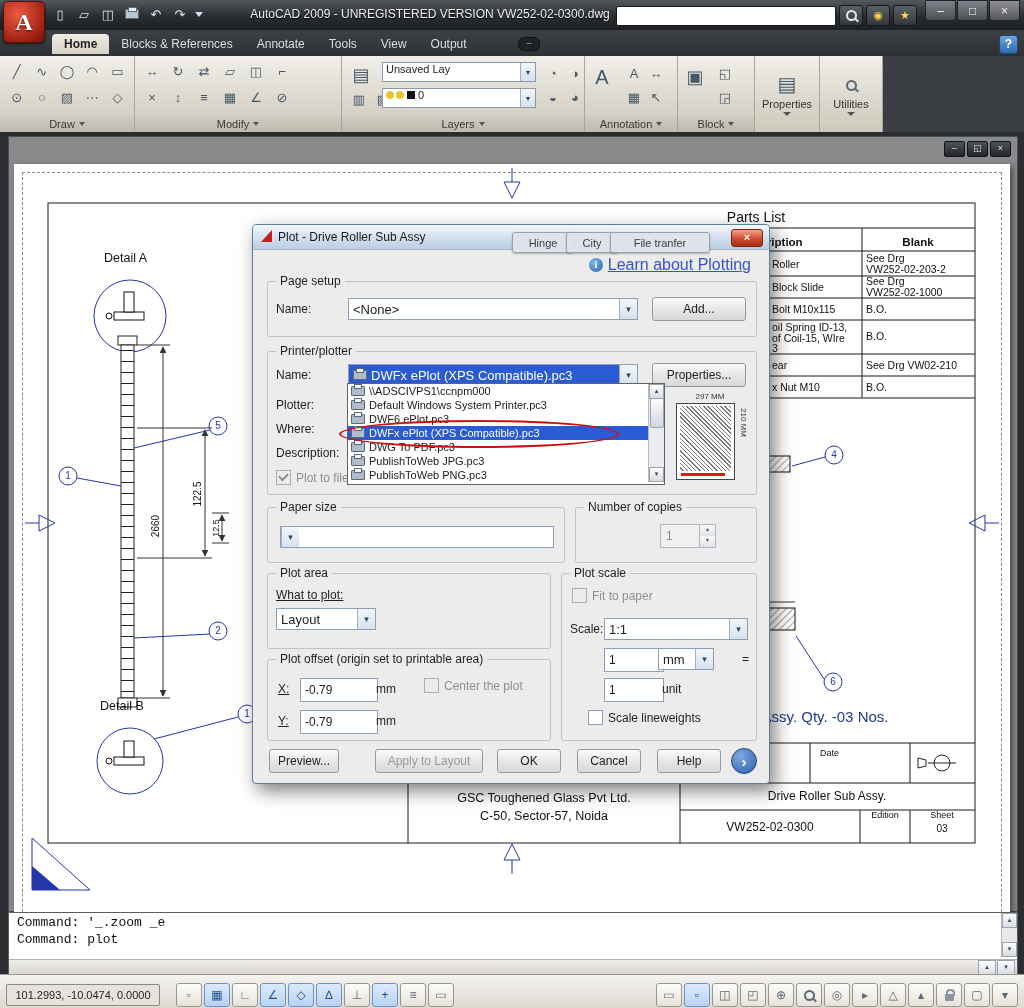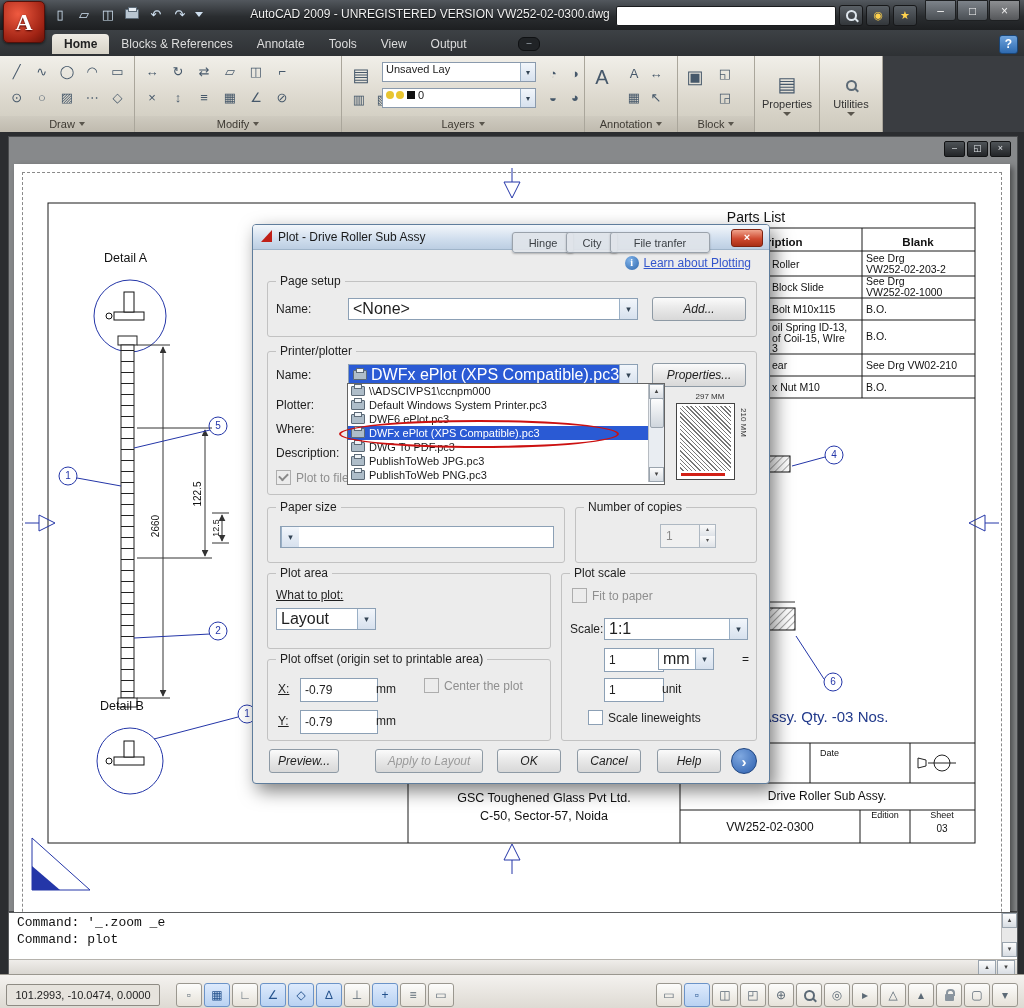--- a/index.html
+++ b/index.html
@@ -79,34 +79,34 @@
   .dtitle{position:absolute;left:0;top:0;width:100%;height:24px;border-radius:3px 3px 0 0;
     background:linear-gradient(#f3f7fb,#cfdded 60%,#bccee2);border-bottom:1px solid #9fb4c9;display:flex;align-items:center;}
   .dticon{width:0;height:0;border-left:11px solid transparent;border-bottom:12px solid #c02018;margin:0 6px 2px 8px;}
   .dtext{font-size:12px;color:#1a1a1a;}
   .dclose{position:absolute;right:6px;top:4px;width:30px;height:16px;border-radius:3px;
     background:linear-gradient(#f0a38c,#cf4a30 55%,#a92f17);border:1px solid #7e2210;color:#fff;font-size:11px;
     font-weight:bold;text-align:center;line-height:15px;}
   .learn{position:absolute;right:18px;top:31px;display:flex;gap:5px;align-items:center;}
   .infoi{width:14px;height:14px;border-radius:50%;background:radial-gradient(circle at 35% 30%,#7fb2e8,#2d66ad);
     color:#fff;font-size:10px;font-weight:bold;font-family:"Liberation Serif",serif;text-align:center;line-height:14px;}
-  .link{color:#3355cc;text-decoration:underline;font-size:12px;}
+  .link{color:#3355cc;text-decoration:underline;font-size:16px;}
   .grp{position:absolute;border:1px solid #c2c2c2;border-radius:3px;}
   .cap{position:absolute;top:-8px;left:8px;background:#ececec;padding:0 4px;font-size:12px;color:#1e1e1e;}
   .lbl{position:absolute;font-size:12px;color:#1e1e1e;white-space:nowrap;}
   .gray{color:#8f8f8f;}
   .cbo{position:absolute;height:20px;background:#fff;border:1px solid #8ca0b5;display:flex;align-items:stretch;}
-  .cbo .tx{flex:1;padding:1px 4px;font-size:16px;white-space:nowrap;overflow:hidden;display:flex;align-items:center;gap:4px;}
+  .cbo .tx{flex:1;padding:1px 4px;font-size:13px;white-space:nowrap;overflow:hidden;display:flex;align-items:center;gap:4px;}
   .cbo .dd{width:17px;border-left:1px solid #9ab0c6;background:linear-gradient(#f2f6fb,#d7e1ee);
     display:flex;align-items:center;justify-content:center;font-size:9px;color:#345;}
   .cbo.sel .tx{background:#2a5ad4;color:#fff;}
   .txt{position:absolute;height:20px;background:#fff;border:1px solid #8ca0b5;font-size:12px;padding:1px 4px;
     display:flex;align-items:center;}
   .pbt{position:absolute;height:22px;background:linear-gradient(#fbfbfb,#e9e9e9 45%,#d8d8d8);border:1px solid #8e9aa5;
-    border-radius:3px;font-size:12px;color:#222;display:flex;align-items:center;justify-content:center;font-style:italic;}
+    border-radius:3px;font-size:12px;color:#222;display:flex;align-items:center;justify-content:center;}
   .ck{position:absolute;display:flex;align-items:center;gap:5px;font-size:12px;}
   .box{width:13px;height:13px;border:1px solid #8ca0b5;background:#fff;position:relative;flex:none;}
   .box.dis{background:#ececec;border-color:#adadad;}
   .box.chk::after{content:"";position:absolute;left:2px;top:2px;width:7px;height:4px;
     border-left:2px solid #8a8a8a;border-bottom:2px solid #8a8a8a;transform:rotate(-45deg);}
   .plist{position:absolute;left:94px;top:158px;width:316px;height:100px;background:#fff;border:1px solid #646464;z-index:50;}
   .pitem{height:14px;display:flex;align-items:center;gap:4px;padding-left:3px;font-size:11px;color:#1a1a1a;width:298px;
     white-space:nowrap;overflow:hidden;}
   .pitem.sel{background:#2a5ad4;color:#fff;}
   .pico{width:12px;height:8px;background:#aebdc9;border:1px solid #5c6a77;border-radius:1px;position:relative;flex:none;}

